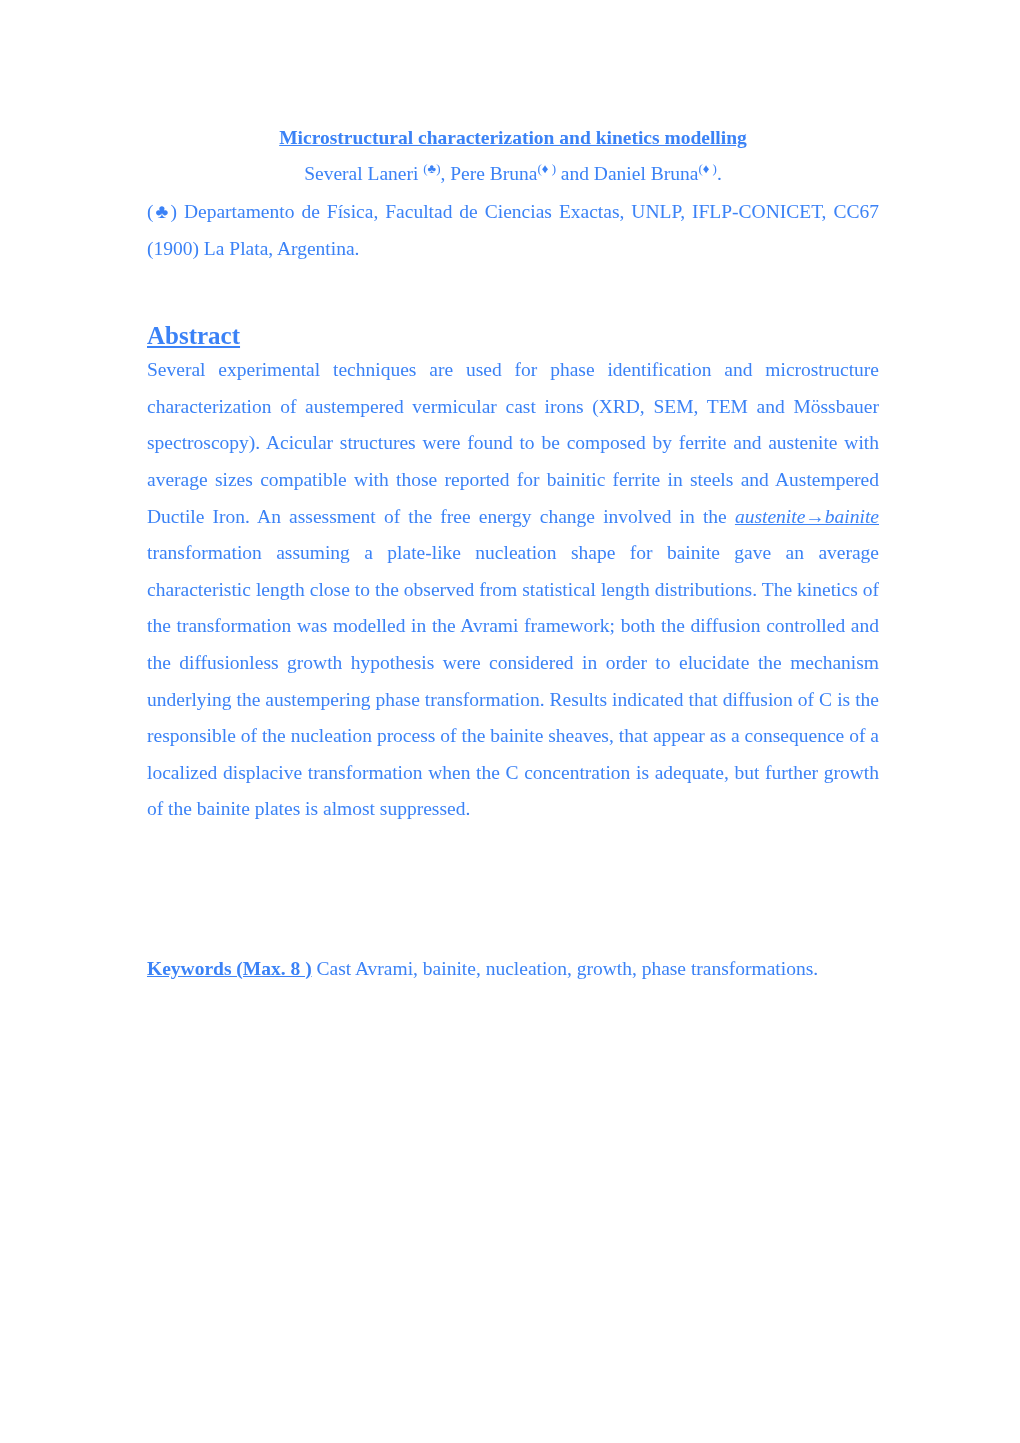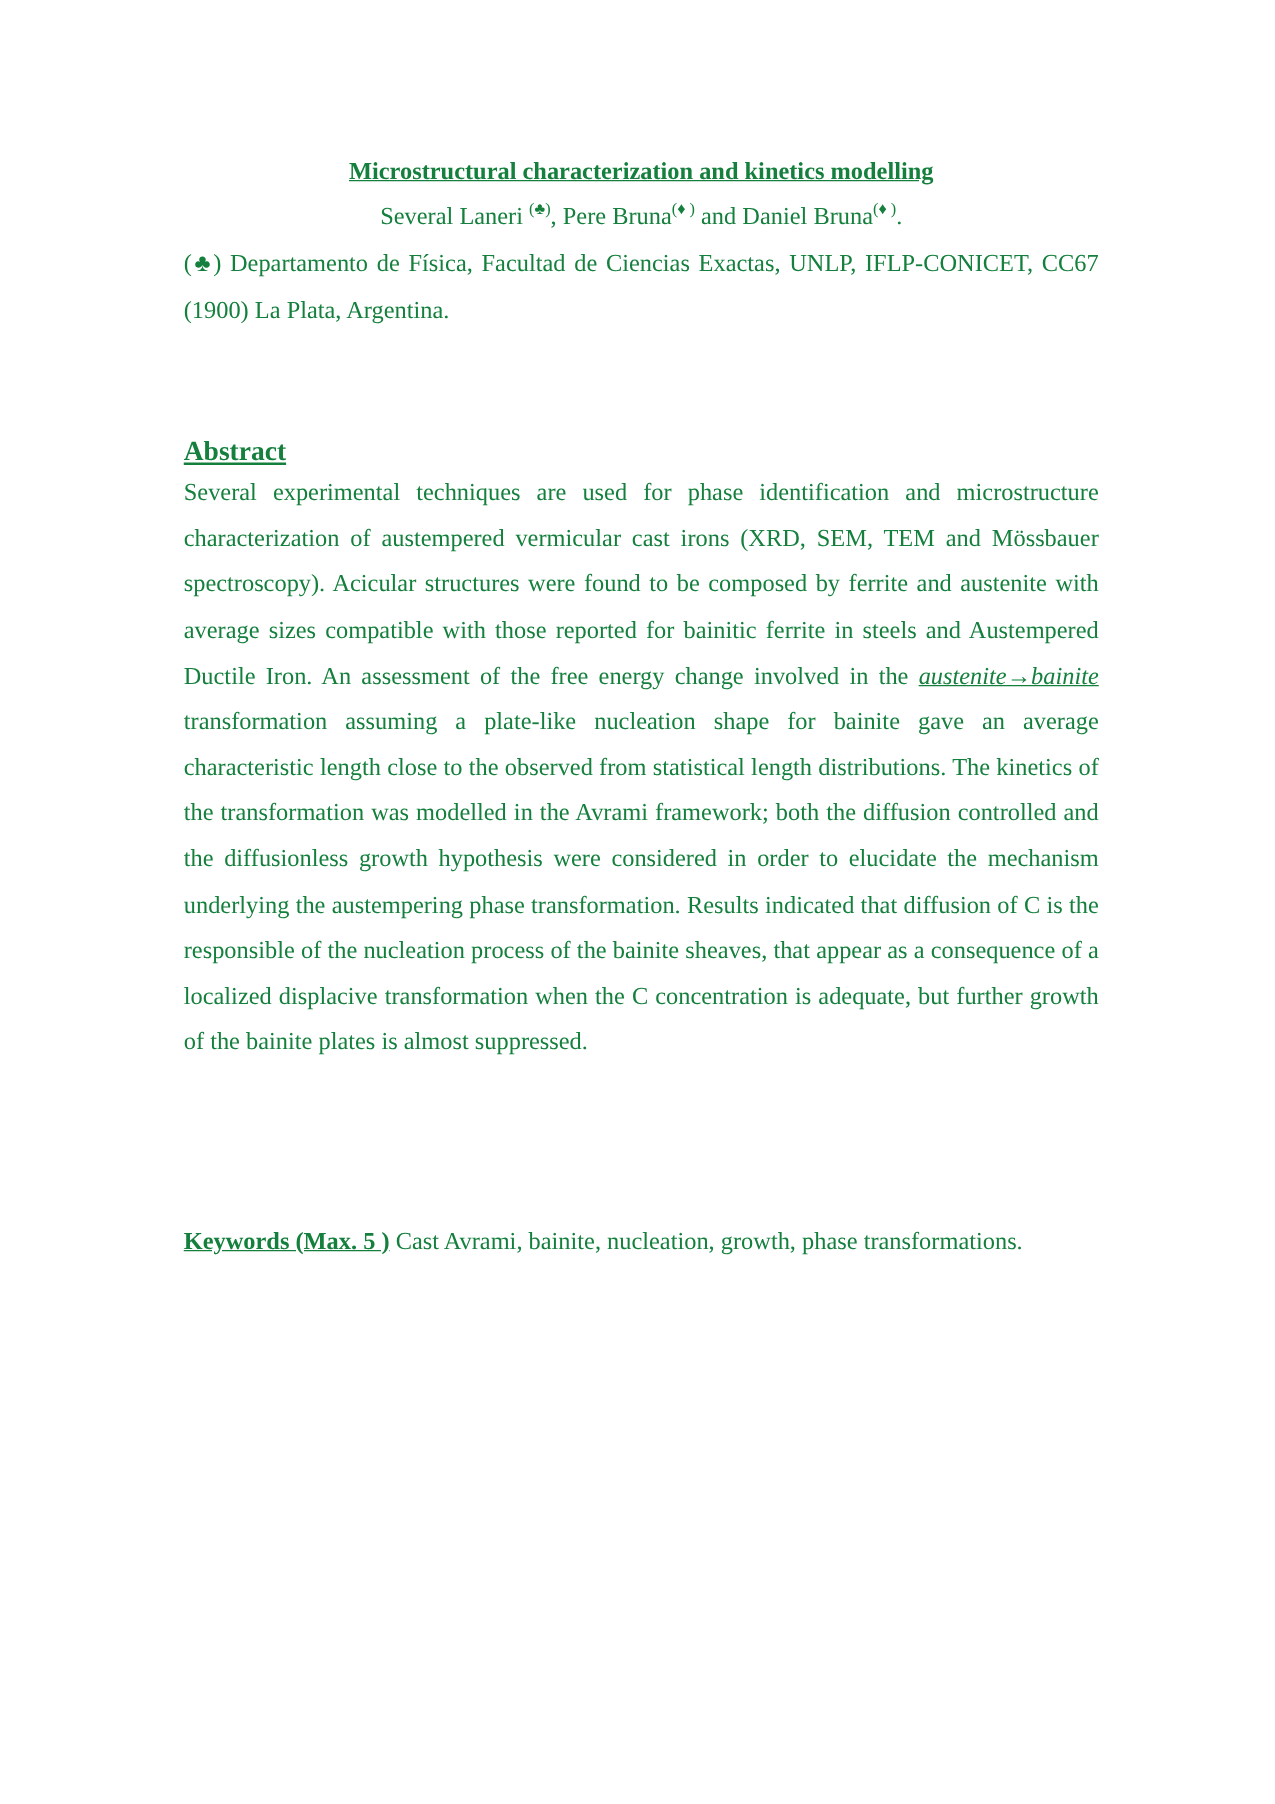--- a/index.html
+++ b/index.html
@@ -6,21 +6,21 @@
     margin: 0;
     padding: 0;
     background: #ffffff;
   }
   .page {
     position: relative;
     width: 1020px;
     height: 1443px;
     background: #ffffff;
     font-family: "Liberation Serif", "DejaVu Serif", serif;
-    color: #15803d;
+    color: #3b82f6;
     overflow: hidden;
     box-sizing: border-box;
   }
   .content {
     position: absolute;
     top: 117px;
     left: 147px;
     width: 732px;
   }
   .title-block {
@@ -46,23 +46,23 @@
   .affiliation {
     font-weight: normal;
     font-size: 19.5px;
     line-height: 36.6px;
     text-align: justify;
     margin: 0;
     margin-top: 5px;
   }
   .abstract-heading {
     font-weight: bold;
-    font-size: 22px;
+    font-size: 25px;
     text-decoration: underline;
-    margin-top: 77px;
+    margin-top: 52px;
     line-height: 33px;
   }
   .abstract-body {
     font-size: 19.5px;
     line-height: 36.6px;
     text-align: justify;
     margin: 0;
   }
   .italic-seg {
     font-style: italic;
@@ -91,16 +91,16 @@
 
     <div class="authors"><span>Several Laneri </span><sup class="aff-mark">(♣)</sup><span>, Pere Bruna</span><sup class="aff-mark">(♦ )</sup><span> and Daniel Bruna</span><sup class="aff-mark">(♦ )</sup><span>.</span></div>
 
     <p class="affiliation"><span>(♣)</span><span> Departamento de Física, Facultad de Ciencias Exactas, UNLP, IFLP-CONICET, CC67 (1900) La Plata, Argentina.</span></p>
 
 
     <div class="abstract-heading">Abstract</div>
 
     <p class="abstract-body"><span>Several experimental techniques are used for phase identification and microstructure characterization of austempered vermicular cast irons (XRD, SEM, TEM and Mössbauer spectroscopy). Acicular structures were found to be composed by ferrite and austenite with average sizes compatible with those reported for bainitic ferrite in steels and Austempered Ductile Iron. An assessment of the free energy change involved in the </span><span class="italic-seg">austenite→bainite</span><span> transformation assuming a plate-like nucleation shape for bainite gave an average characteristic length close to the observed from statistical length distributions. The kinetics of the transformation was modelled in the Avrami framework; both the diffusion controlled and the diffusionless growth hypothesis were considered in order to elucidate the mechanism underlying the austempering phase transformation. Results indicated that diffusion of C is the responsible of the nucleation process of the bainite sheaves, that appear as a consequence of a localized displacive transformation when the C concentration is adequate, but further growth of the bainite plates is almost suppressed.</span></p>
 
-    <p class="keywords"><span class="keywords-label">Keywords (Max. 5 )</span><span> Cast Avrami, bainite, nucleation, growth, phase transformations.</span></p>
+    <p class="keywords"><span class="keywords-label">Keywords (Max. 8 )</span><span> Cast Avrami, bainite, nucleation, growth, phase transformations.</span></p>
 
   </div>
 </div>
 
 </body></html>

